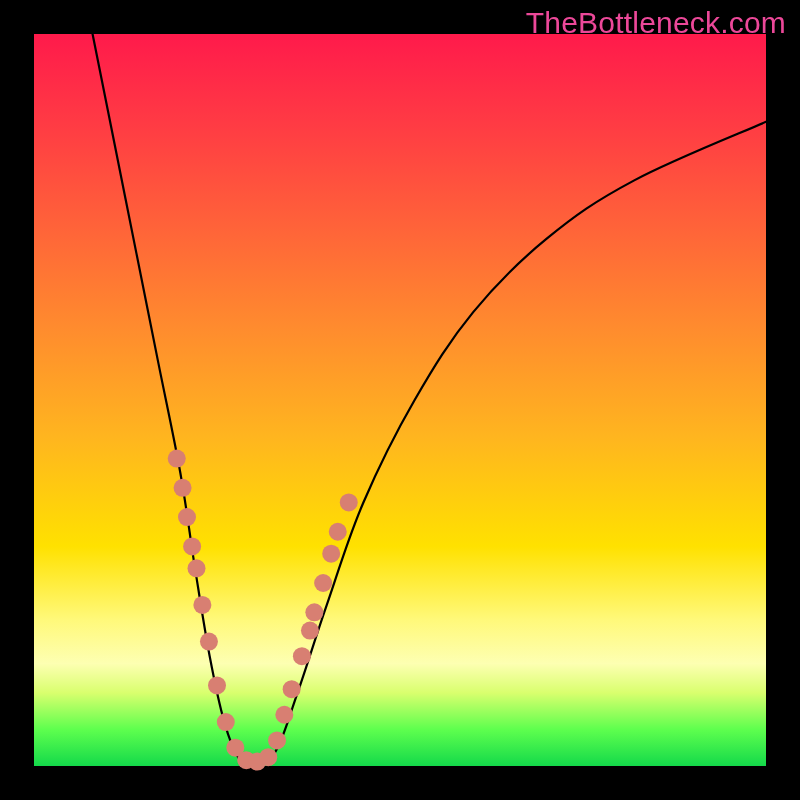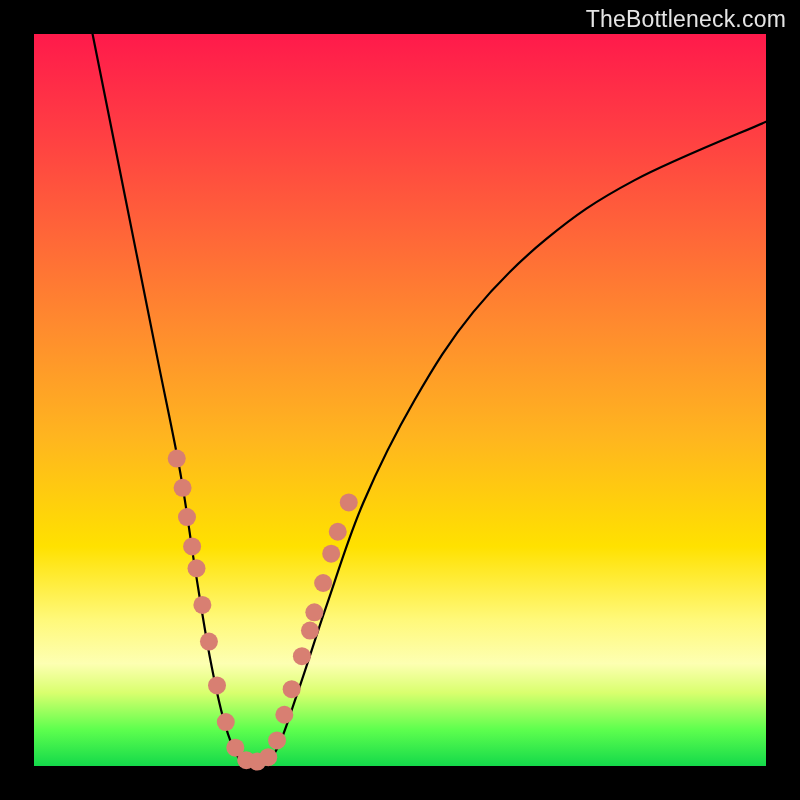--- a/index.html
+++ b/index.html
@@ -38,22 +38,22 @@
       #fdffb2 86%,
       #d9ff6e 90%,
       #5eff4e 95%,
       #14d94a 100%
     );
   }
   .watermark {
     position: absolute;
     top: 6px;
     right: 14px;
-    color: #e5e5e5;
-    font-size: 23px;
+    color: #ec4899;
+    font-size: 30px;
     font-weight: 500;
     letter-spacing: 0.2px;
     font-family: Arial, Helvetica, sans-serif;
   }
   svg.curve {
     position: absolute;
     left: 0;
     top: 0;
     width: 732px;
     height: 732px;

